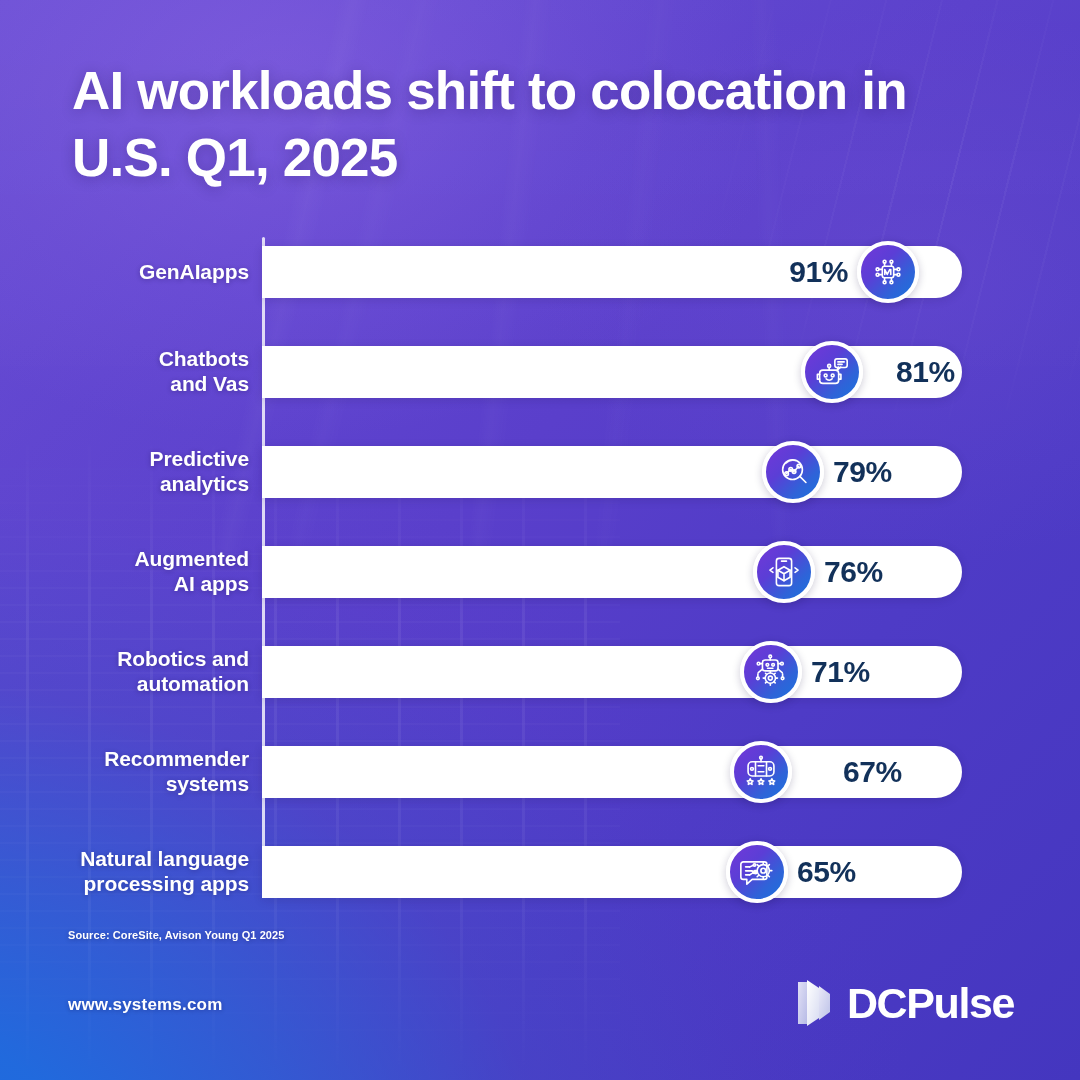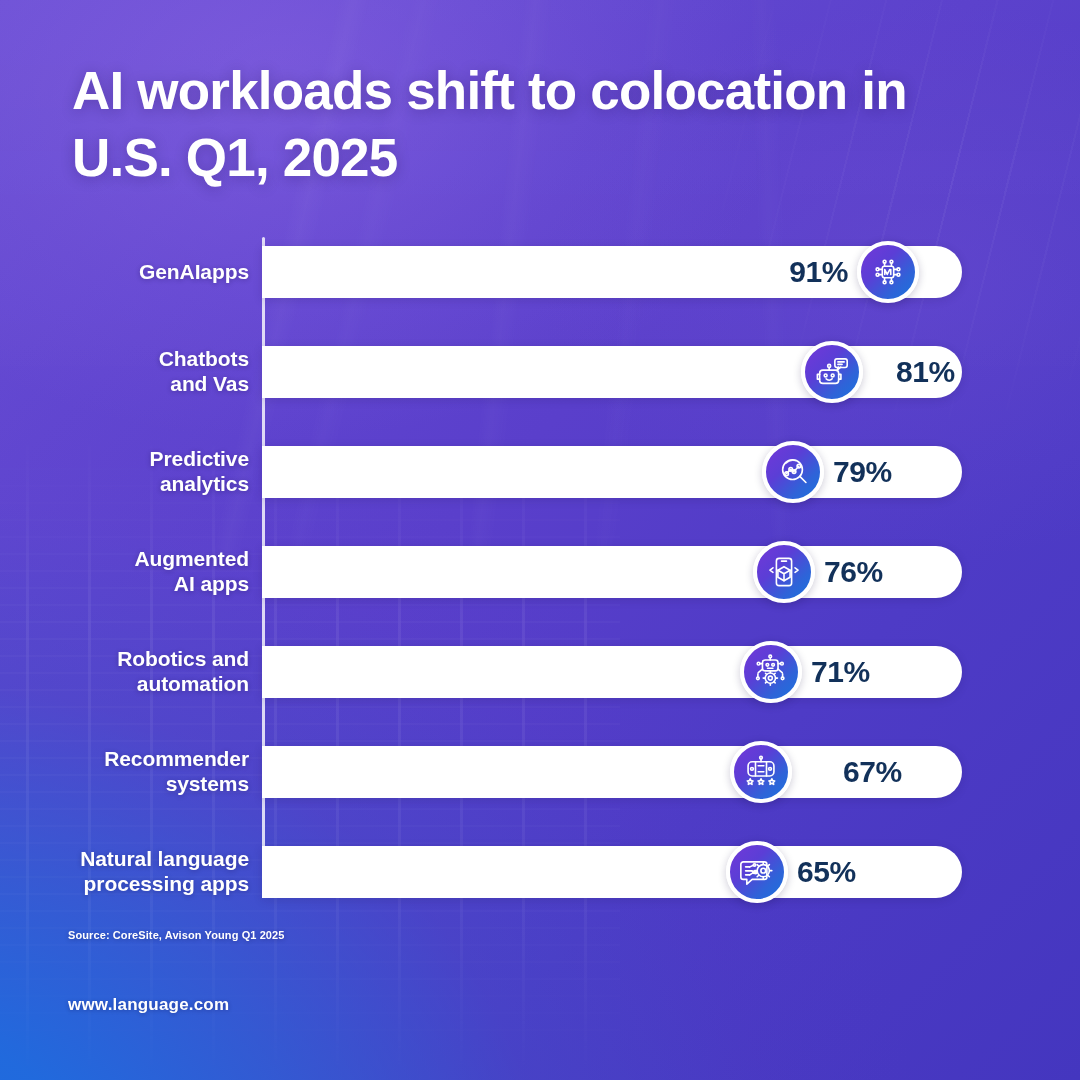--- a/index.html
+++ b/index.html
@@ -334,16 +334,34 @@
         <path d="M26.6 9.6v2.2M26.6 25.4v2.2M17.6 18.6h2.2M33.4 18.6h2.2M20.2 12.2l1.6 1.6M31.4 23.4l1.6 1.6M33 12.2l-1.6 1.6M21.8 23.4l-1.6 1.6"></path>
       </g>
             </svg>
           </span>
         </div>
         <div class="value" style="left: 797px;">65%</div>
       </div>
     </div>
 
   <div id="source">Source: CoreSite, Avison Young Q1 2025</div>
-  <div id="site">www.language.com</div>
-
+  <div id="site">www.systems.com</div>
+
+  <div id="logo">
+    <svg id="logo-mark" viewBox="0 0 42 50">
+      <defs>
+        <linearGradient id="lgA" x1="0" y1="0" x2="1" y2="1">
+          <stop offset="0" stop-color="#ffffff"></stop>
+            <stop offset="1" stop-color="#d8dcf2"></stop>
+        </linearGradient>
+        <linearGradient id="lgB" x1="0" y1="0" x2="1" y2="1">
+          <stop offset="0" stop-color="#f2f3fb"></stop>
+            <stop offset="1" stop-color="#c3c9ea"></stop>
+        </linearGradient>
+      </defs>
+      <path d="M2 4 L11 4 L11 46 L2 46 Z" fill="url(#lgB)" opacity=".9"></path>
+      <path d="M11 2 L23 10 L23 40 L11 48 Z" fill="url(#lgA)"></path>
+      <path d="M23 8 L34 16 L34 34 L23 42 Z" fill="url(#lgB)" opacity=".95"></path>
+    </svg>
+    <span id="logo-text">DCPulse</span>
+  </div>
 
 </div>
 
 </body></html>

